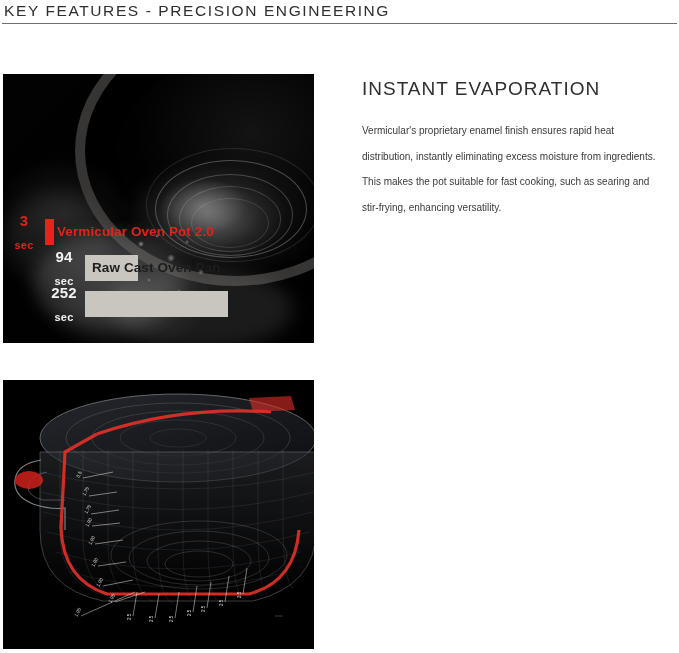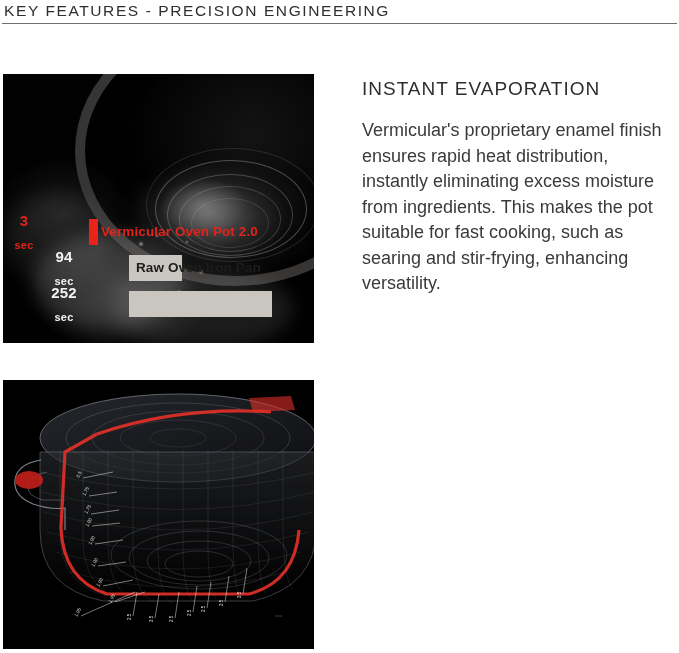--- a/index.html
+++ b/index.html
@@ -63,21 +63,21 @@
 
   .feature-heading {
     font-size: 19px;
     letter-spacing: 1.0px;
     font-weight: 400;
     color: #2e2e2e;
     margin: 4px 0 18px 0;
     white-space: nowrap;
   }
   .feature-body {
-    font-size: 18px;
+    font-size: 10px;
     line-height: 25.5px;
     color: #3a3a3a;
     margin: 0;
     max-width: 300px;
   }
 
   
   .photo {
     position: relative;
     width: 311px;
@@ -167,21 +167,20 @@
   }
   .bar-time .unit {
     display: block;
     font-size: 11px;
     margin-top: 12px;
   }
   .bar-wrap {
     position: relative;
     height: 26px;
     flex: 1 1 auto;
-    margin-left: 44px;
   }
   .bar-fill {
     position: absolute;
     left: 0;
     top: 0;
     height: 26px;
   }
   .bar-label {
     position: absolute;
     left: 7px;
@@ -250,21 +249,21 @@
           </div>
         </div>
 
         <div class="bar-row row-muted">
           <div class="bar-time">
             <span class="num">94</span>
             <span class="unit">sec</span>
           </div>
           <div class="bar-wrap">
             <div class="bar-fill" id="bar-fill-1" style="width: 53px; background: rgb(201, 198, 192);"></div>
-            <div class="bar-label">Raw Oven Iron Pan</div>
+            <div class="bar-label">Raw Cast Oven Pan</div>
           </div>
         </div>
 
         <div class="bar-row row-muted">
           <div class="bar-time">
             <span class="num">252</span>
             <span class="unit">sec</span>
           </div>
           <div class="bar-wrap">
             <div class="bar-fill" id="bar-fill-2" style="width: 143px; background: rgb(201, 198, 192);"></div>

